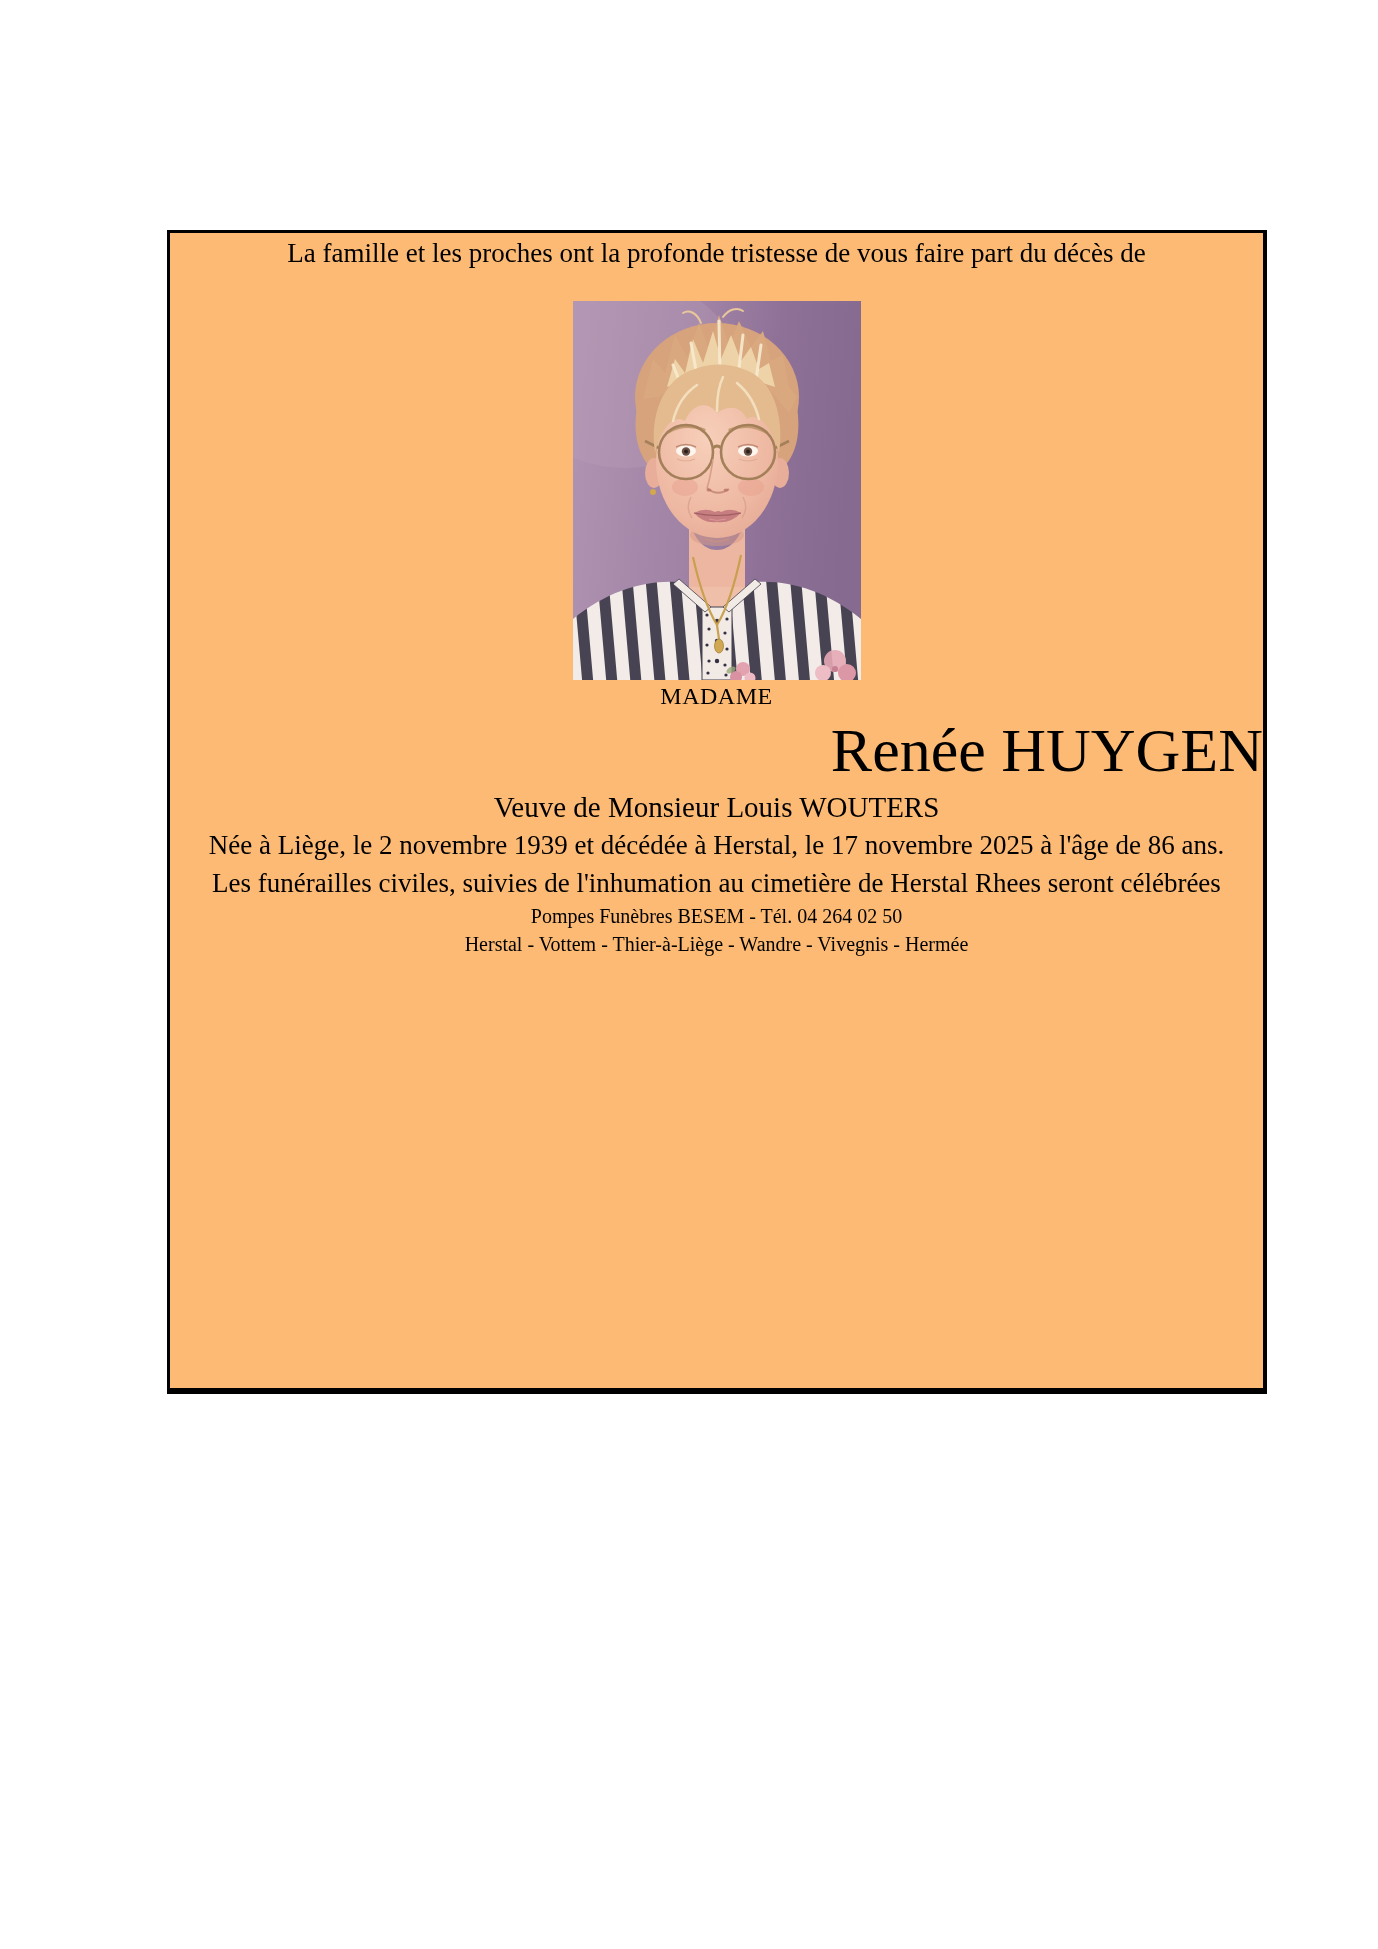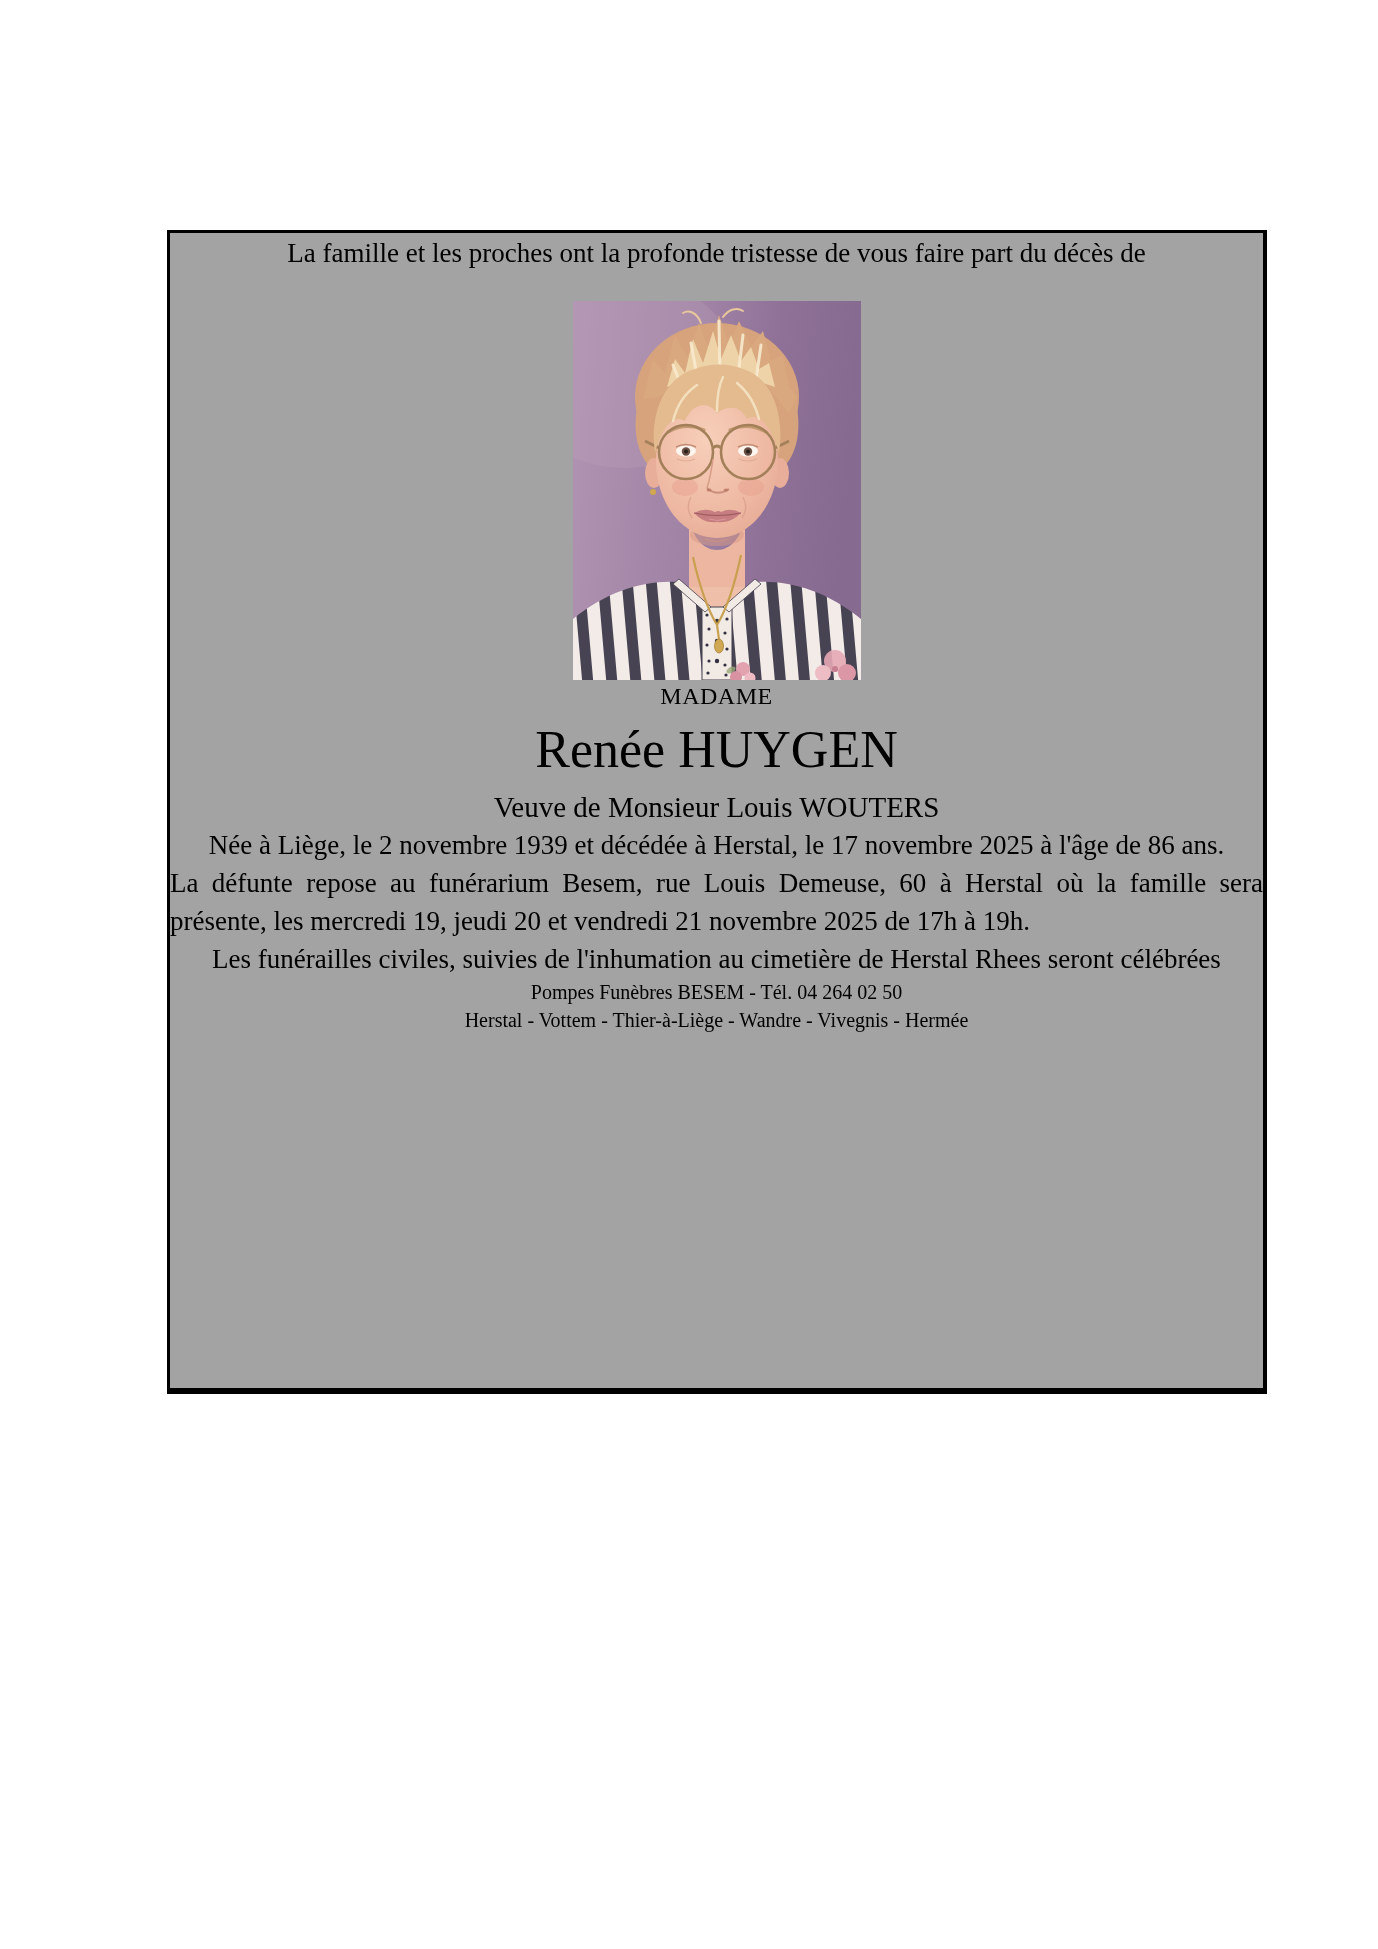--- a/index.html
+++ b/index.html
@@ -15,21 +15,21 @@
   .notice-box {
     position: absolute;
     left: 167px;
     top: 230px;
     width: 1100px;
     height: 1164px;
     box-sizing: border-box;
     border: 3px solid #000000;
     border-bottom-width: 6px;
     border-right-width: 4px;
-    background: #a3a3a3;
+    background: #fdba74;
     text-align: center;
   }
   .notice-box p, .notice-box h1 { margin: 0; padding: 0; font-weight: normal; }
 
   .intro {
     margin-top: 60px;
     font-size: 27px;
     line-height: 40px;
     white-space: nowrap;
   }
@@ -40,23 +40,24 @@
     overflow: hidden;
   }
   .madame {
     margin-top: 26px;
     font-size: 24px;
     line-height: 32px;
     letter-spacing: 0.5px;
   }
   .name {
     margin-top: 2px;
-    font-size: 52px;
+    font-size: 62px;
     line-height: 76px;
     font-weight: bold;
+    text-align: right;
   }
   .relation {
     margin-top: 8px;
     font-size: 29px;
     line-height: 38px;
     font-weight: bold;
   }
   .body {
     font-size: 27px;
     line-height: 38px;
@@ -241,21 +242,20 @@
 
         <circle cx="80" cy="191" r="3" fill="#d2a74e"></circle>
       </svg>
     </div>
 
     <p class="madame">MADAME</p>
     <h1 class="name">Renée HUYGEN</h1>
     <p class="relation">Veuve de Monsieur Louis WOUTERS</p>
 
     <p class="body oneline p1">Née à Liège, le 2 novembre 1939 et décédée à Herstal, le 17 novembre 2025 à l'âge de 86 ans.</p>
-    <p class="body p2">La défunte repose au funérarium Besem, rue Louis Demeuse, 60 à Herstal où la famille sera présente, les mercredi 19, jeudi 20 et vendredi 21 novembre 2025 de 17h à 19h.</p>
     <p class="body oneline p3">Les funérailles civiles, suivies de l'inhumation au cimetière de Herstal Rhees seront célébrées</p>
 
 
     <p class="footer-line fh">Pompes Funèbres BESEM - Tél. 04 264 02 50</p>
     <p class="footer-line loc">Herstal - Vottem - Thier-à-Liège - Wandre - Vivegnis - Hermée</p>
 
   </div>
 </div>
 
 </body></html>

